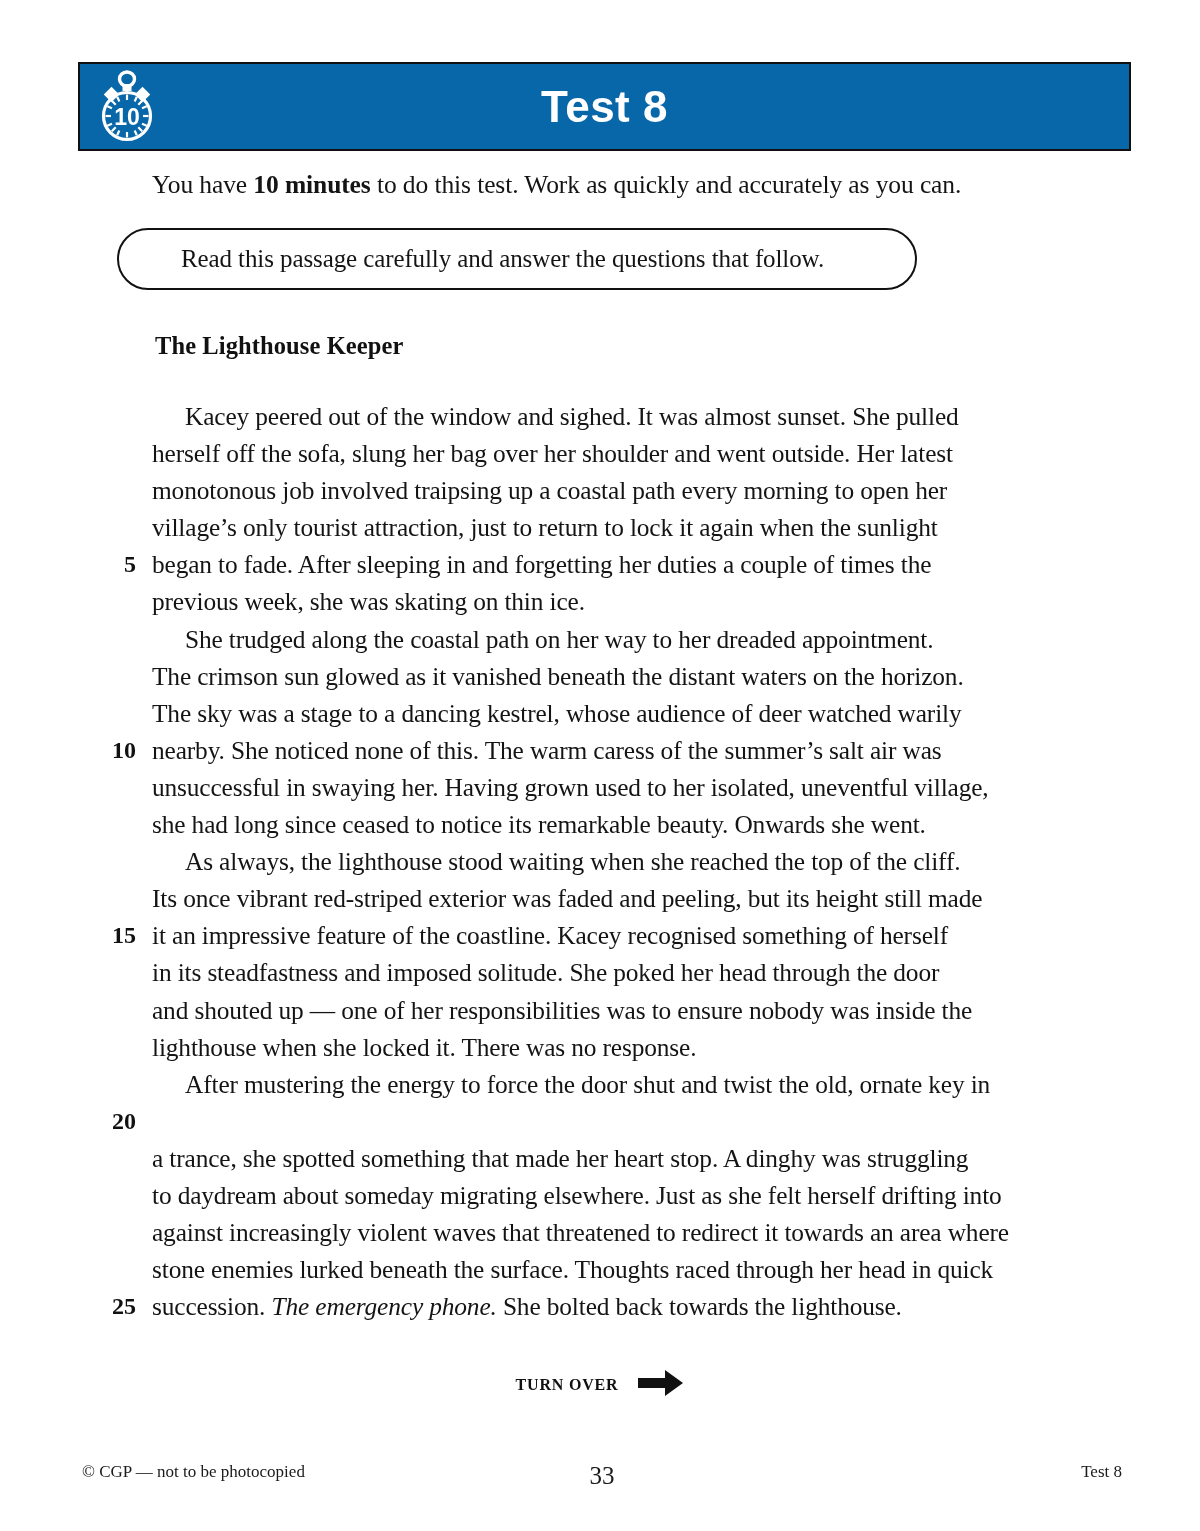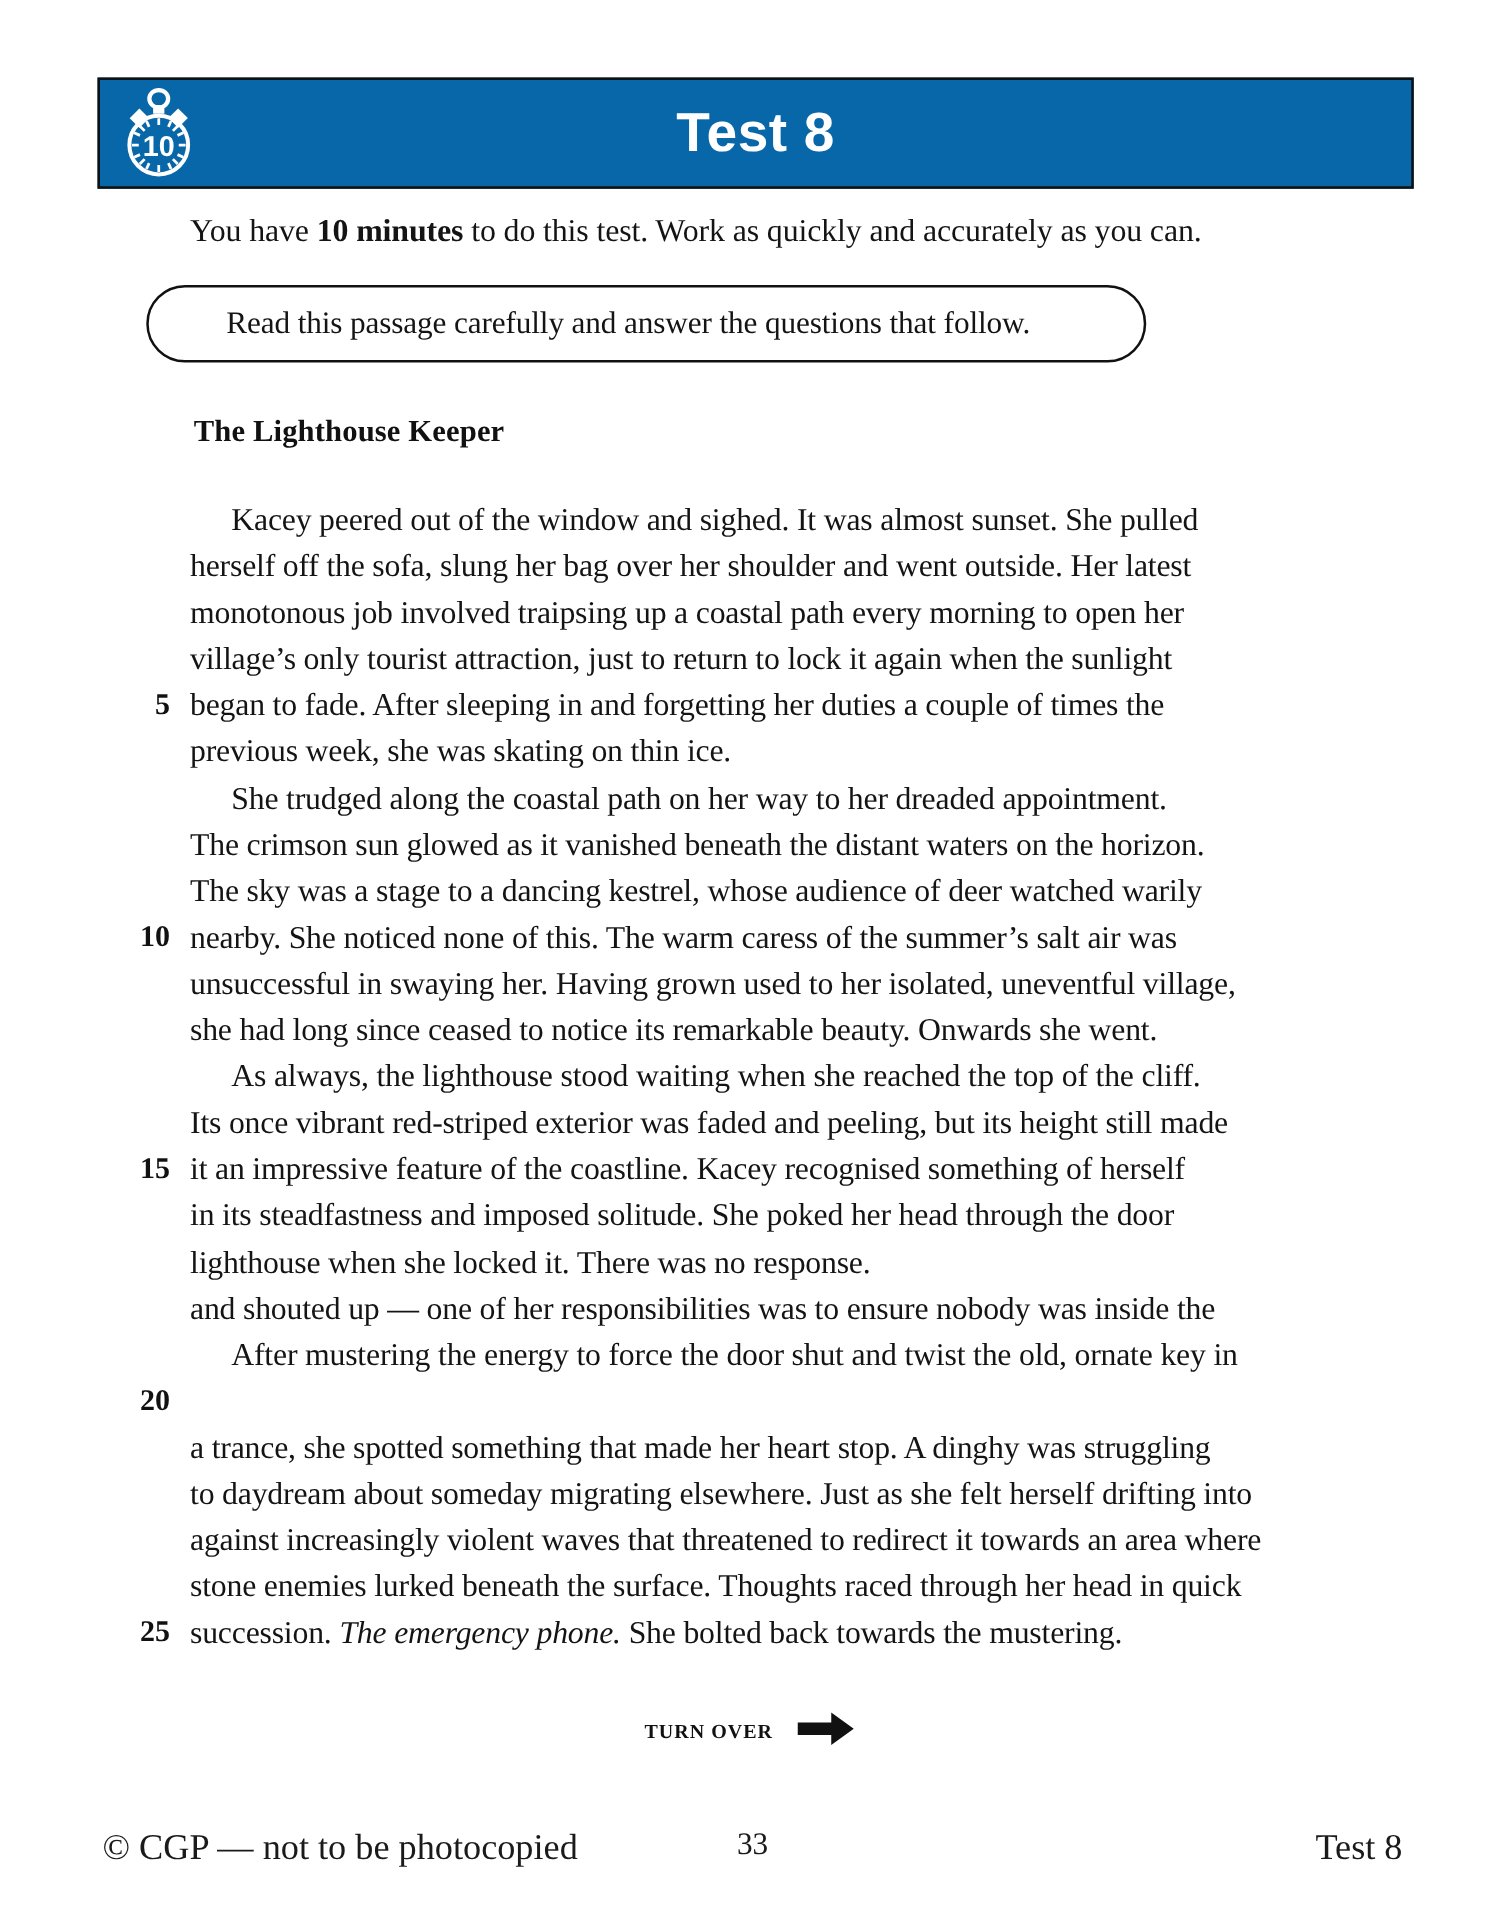--- a/index.html
+++ b/index.html
@@ -160,21 +160,21 @@
     position: absolute;
     left: 82px;
     top: 1462px;
     width: 1040px;
     height: 34px;
   }
   .footer-left, .footer-right, .footer-center {
     position: absolute;
     top: 0;
     font-family: "Liberation Serif", serif;
-    font-size: 29px;
+    font-size: 17px;
     color: #1a1a1a;
     white-space: nowrap;
   }
   .footer-left  { left: 0; }
   .footer-right { right: 0; }
   .footer-center {
     left: 0; width: 100%;
     text-align: center;
     font-size: 25px;
   }
@@ -289,28 +289,28 @@
     <div class="pline">
       <span class="lnum">15</span>
       <span class="ltext">it an impressive feature of the coastline.  Kacey recognised something of herself</span>
     </div>
     <div class="pline">
       <span class="lnum"></span>
       <span class="ltext">in its steadfastness and imposed solitude.  She poked her head through the door</span>
     </div>
     <div class="pline">
       <span class="lnum"></span>
+      <span class="ltext">and shouted up — one of her responsibilities was to ensure nobody was inside the</span>
+    </div>
+    <div class="pline">
+      <span class="lnum"></span>
       <span class="ltext">lighthouse when she locked it.  There was no response.</span>
     </div>
     <div class="pline">
       <span class="lnum"></span>
-      <span class="ltext">and shouted up — one of her responsibilities was to ensure nobody was inside the</span>
-    </div>
-    <div class="pline">
-      <span class="lnum"></span>
       <span class="ltext indent">After mustering the energy to force the door shut and twist the old, ornate key in</span>
     </div>
     <div class="pline">
       <span class="lnum">20</span>
     </div>
     <div class="pline">
       <span class="lnum"></span>
       <span class="ltext">a trance, she spotted something that made her heart stop.  A dinghy was struggling</span>
     </div>
     <div class="pline">
@@ -320,21 +320,21 @@
     <div class="pline">
       <span class="lnum"></span>
       <span class="ltext">against increasingly violent waves that threatened to redirect it towards an area where</span>
     </div>
     <div class="pline">
       <span class="lnum"></span>
       <span class="ltext">stone enemies lurked beneath the surface.  Thoughts raced through her head in quick</span>
     </div>
     <div class="pline">
       <span class="lnum">25</span>
-      <span class="ltext"><span>succession.  </span><i>The emergency phone.</i><span>  She bolted back towards the mustering.</span></span>
+      <span class="ltext"><span>succession.  </span><i>The emergency phone.</i><span>  She bolted back towards the lighthouse.</span></span>
     </div>
   </div>
 
 <div class="turnover">
   <span class="turnover-inner">
     <span class="turnover-text">TURN OVER</span>
     <span class="arrow-icon">
       <svg width="46" height="30" viewBox="0 0 46 30" aria-hidden="true">
         <path d="M0 10 L27 10 L27 2 L45 15 L27 28 L27 20 L0 20 Z" fill="#111111"></path>
       </svg>

